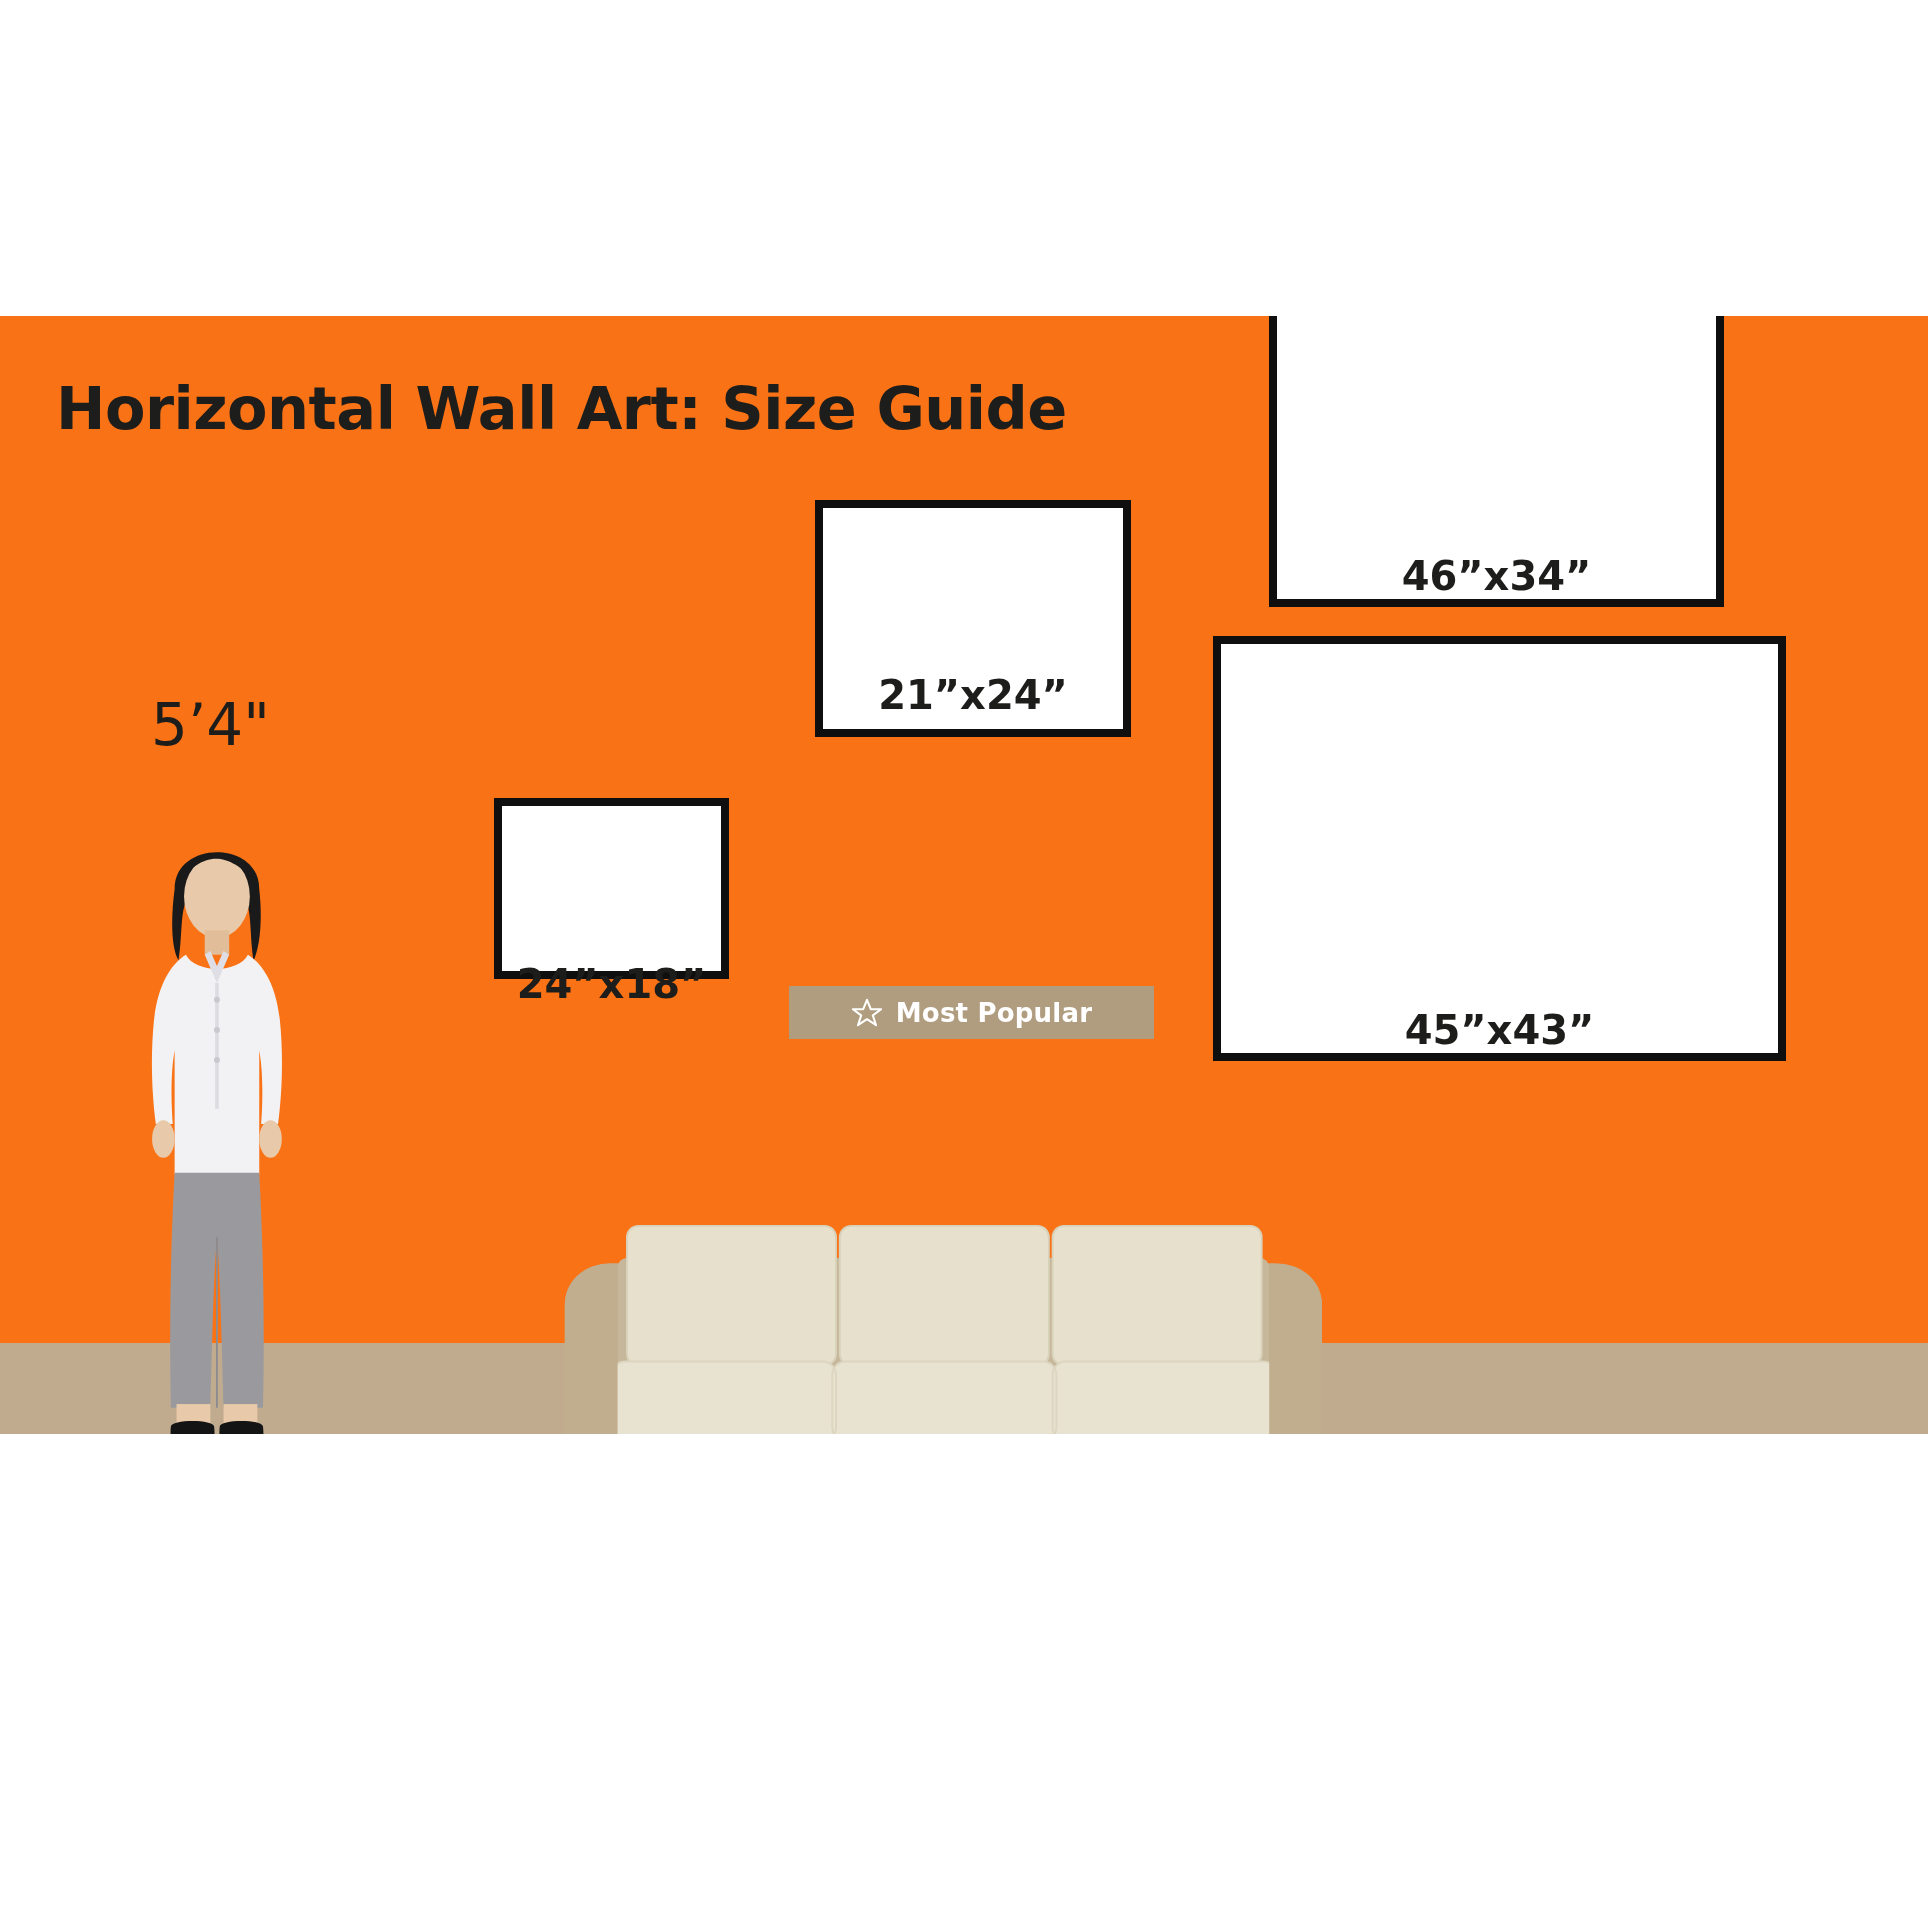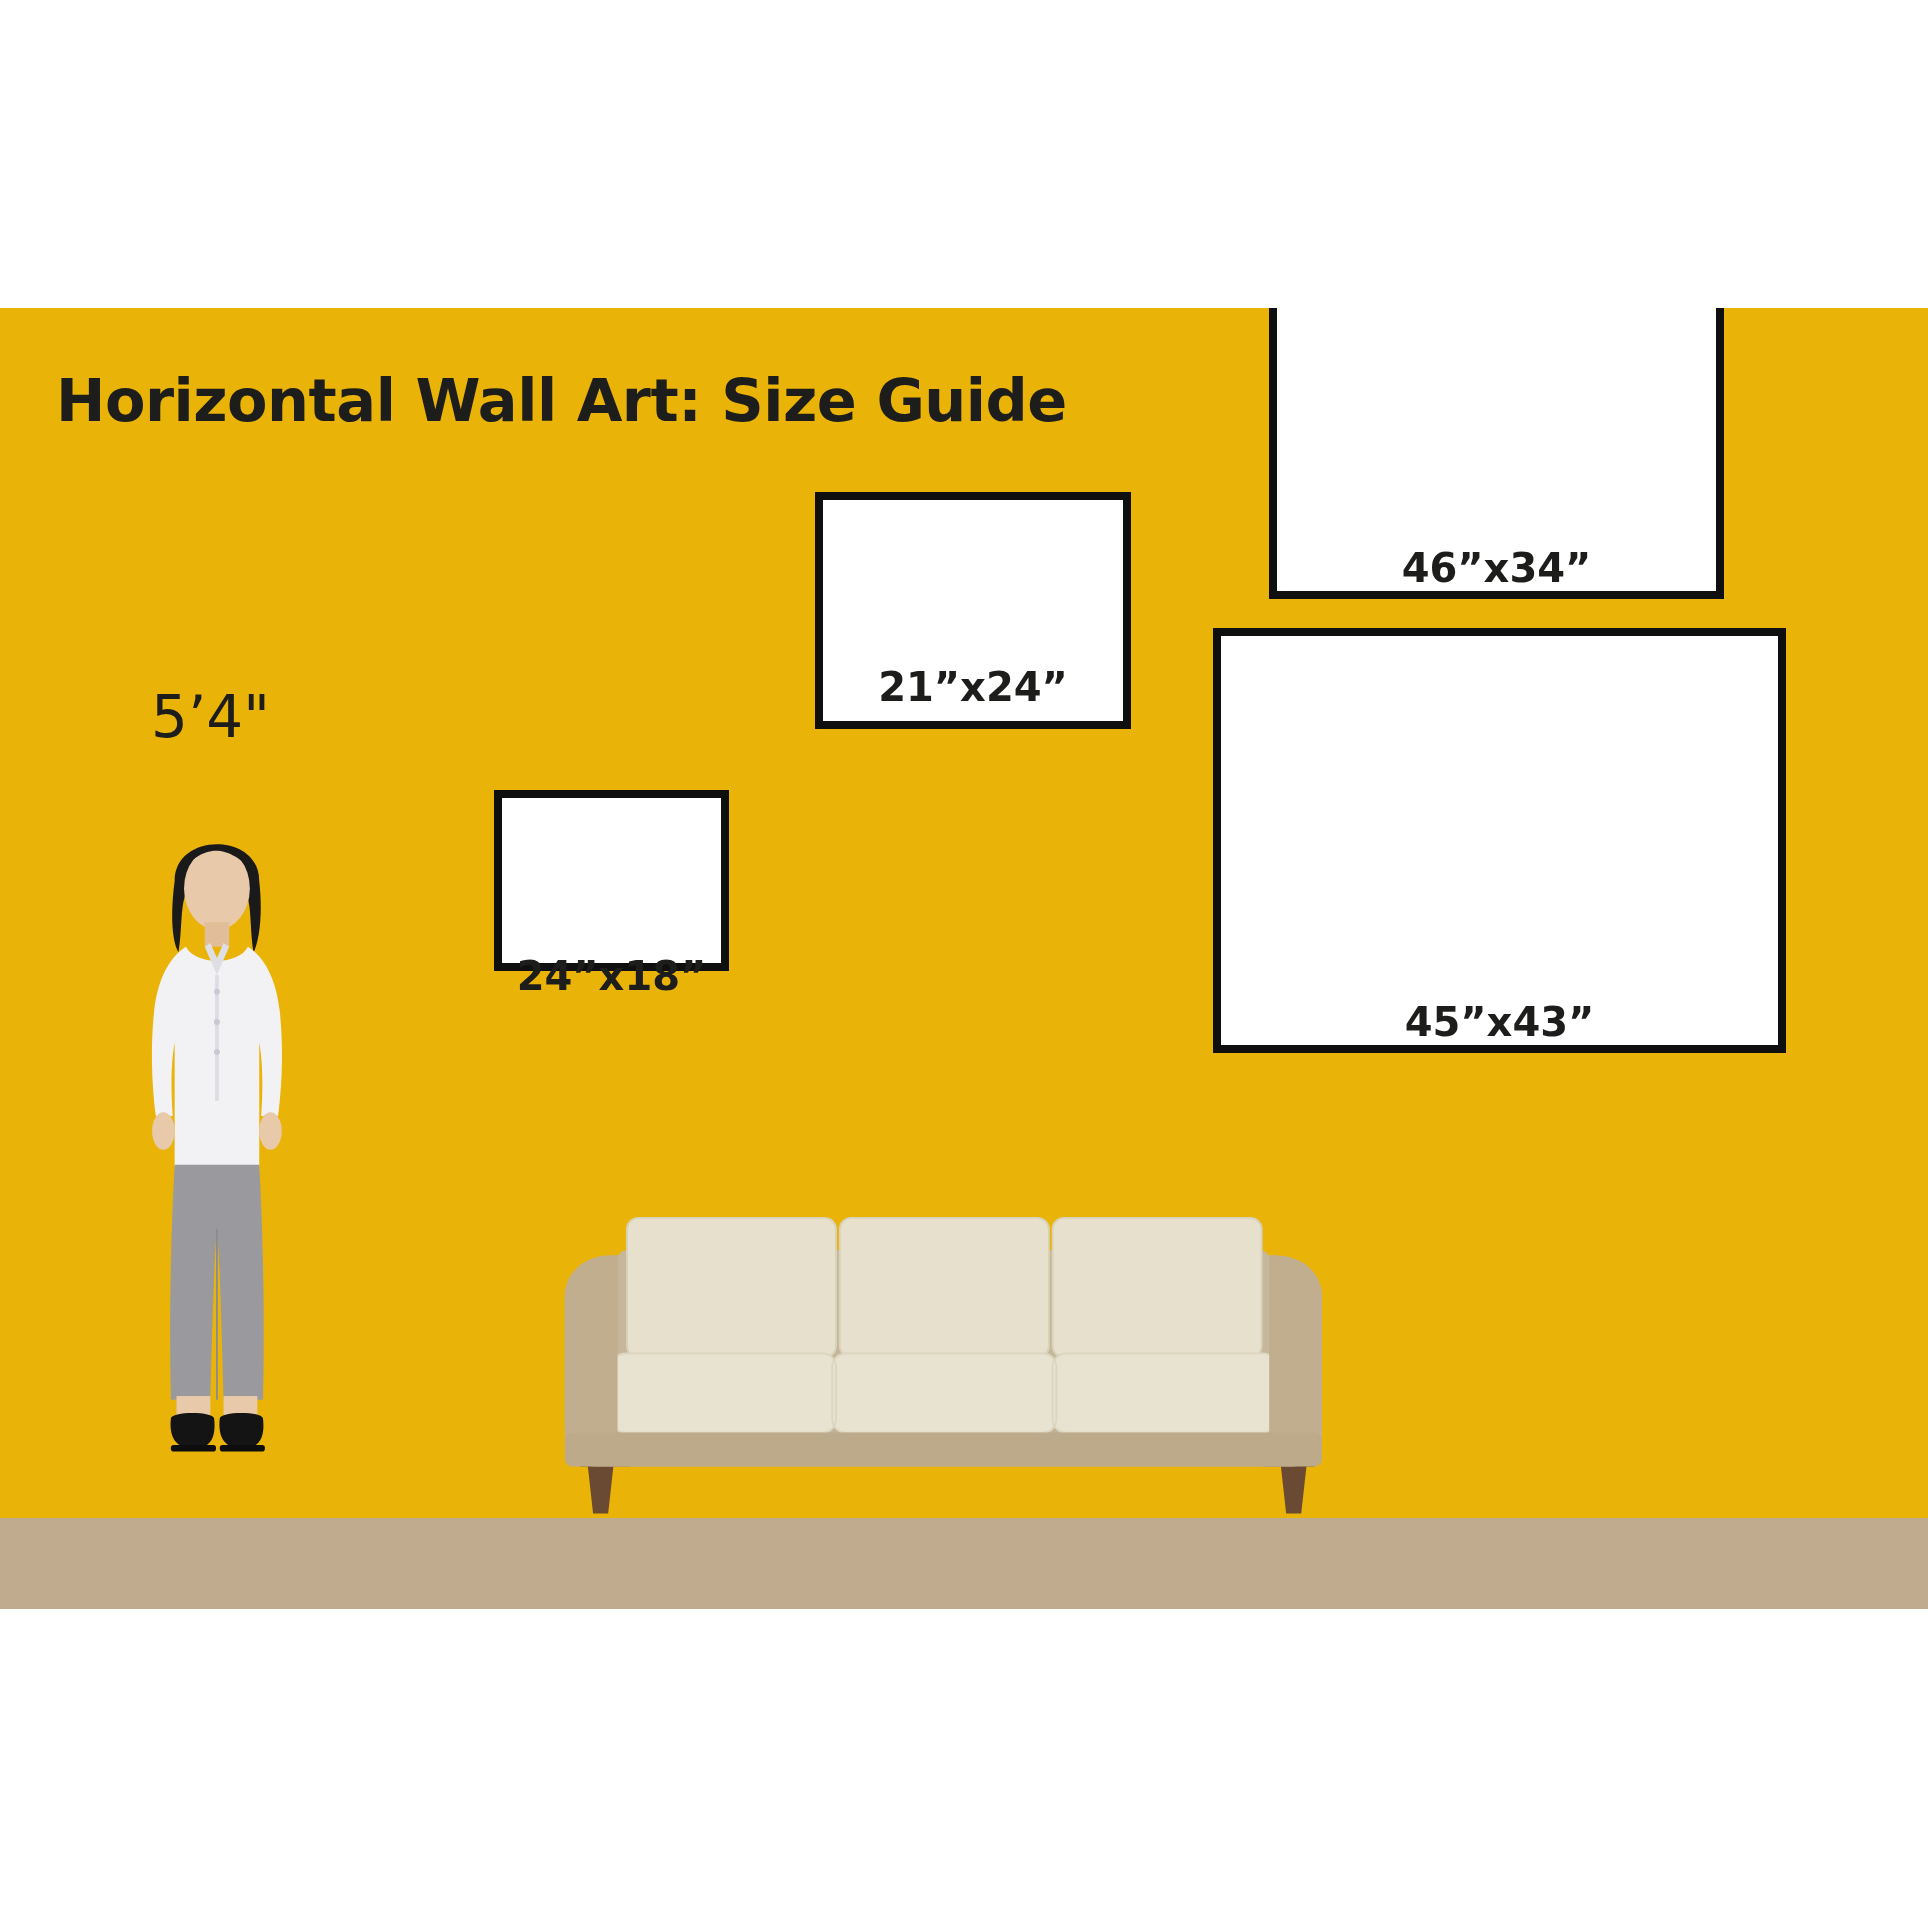--- a/index.html
+++ b/index.html
@@ -16,24 +16,24 @@
   .stage {
     position: relative;
     width: 1928px;
     height: 1928px;
     background: #ffffff;
   }
   
   .scene {
     position: absolute;
     left: 0;
-    top: 308px;
-    width: 1928px;
-    height: 1301px;
-    background: #eab308;
+    top: 316px;
+    width: 1928px;
+    height: 1118px;
+    background: #f97316;
     overflow: hidden;
   }
   .floor {
     position: absolute;
     left: 0;
     bottom: 0;
     width: 1928px;
     height: 91px;
     background: #c0ab8e;
   }
@@ -210,16 +210,24 @@
 
 
     <div class="frame f-46x34">
       <span class="frame-label">46”x34”</span>
     </div>
 
     <div class="frame f-58x43">
       <span class="frame-label">45”x43”</span>
     </div>
 
+    <div class="badge">
+      <span class="badge-star">
+        <svg viewBox="0 0 34 34" width="32" height="32" xmlns="http://www.w3.org/2000/svg">
+          <path d="M17 3 L21 13 L32 13 L23.2 19.6 L26.6 30 L17 23.6 L7.4 30 L10.8 19.6 L2 13 L13 13 Z" fill="none" stroke="#ffffff" stroke-width="2.2" stroke-linejoin="round"></path>
+        </svg>
+      </span>
+      <span class="badge-text">Most Popular</span>
+    </div>
 
   </div>
 </div>
 
 
 </body></html>

